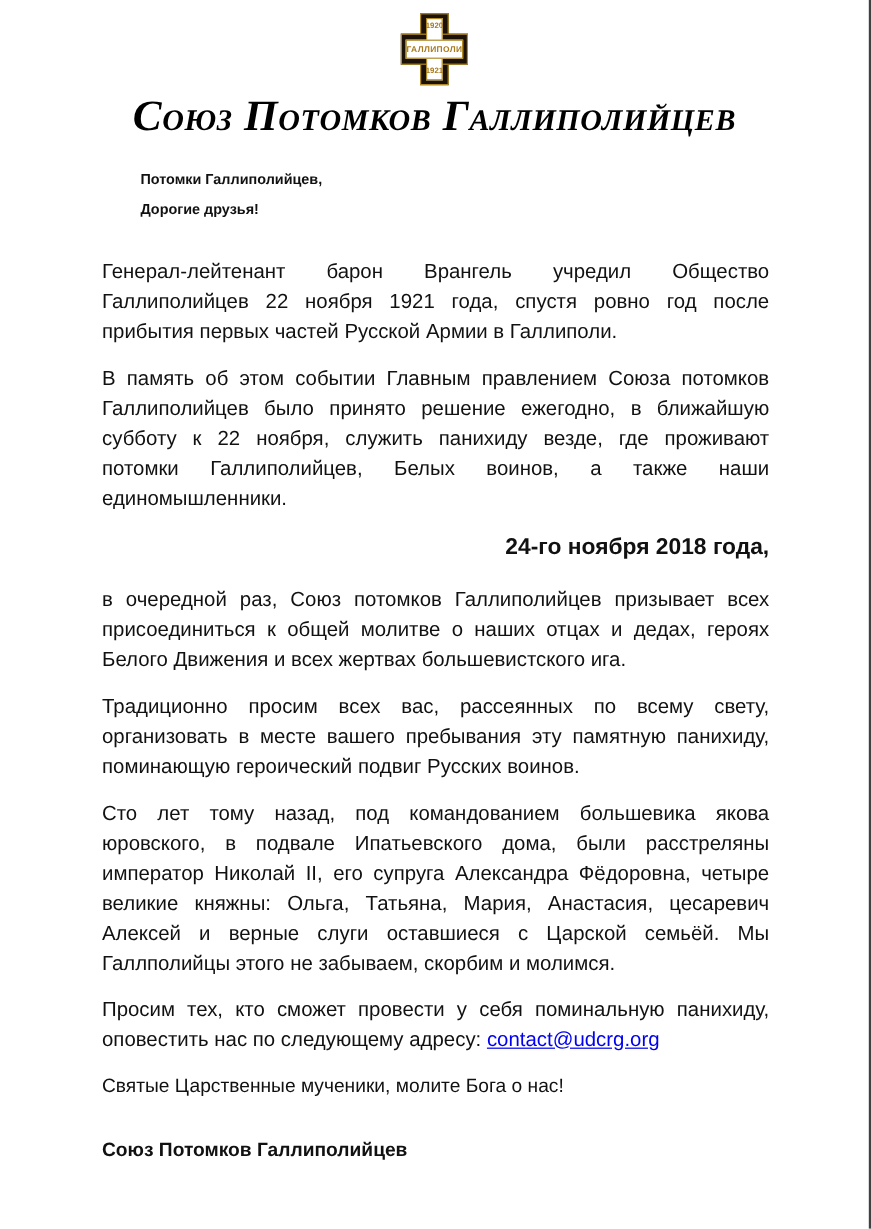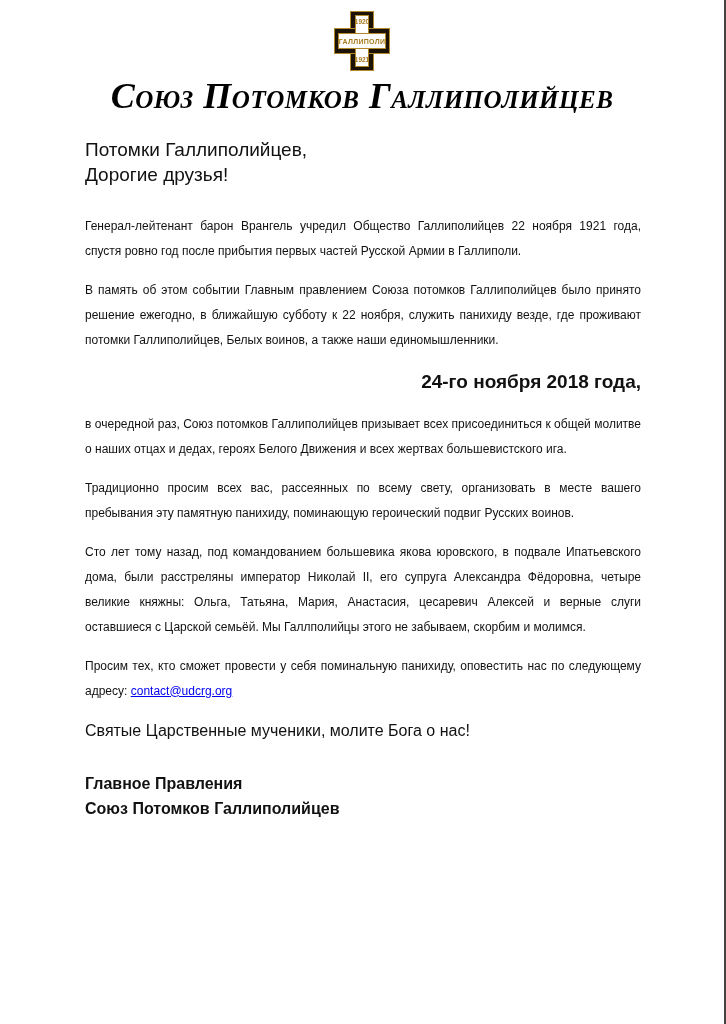--- a/index.html
+++ b/index.html
@@ -61,27 +61,28 @@
     line-height: 1.1;
     text-align: center;
     color: #000000;
     margin: 2px 0 20px 0;
     letter-spacing: 0.5px;
     font-style: italic;
   }
 
   
   .salutation {
-    font-weight: normal;
-    font-size: 19px;
+    font-weight: bold;
+    font-size: 12px;
     line-height: 25px;
     margin-bottom: 27px;
+    margin-left: 32px;
   }
   p.body {
-    font-size: 12px;
+    font-size: 17px;
     line-height: 25px;
     text-align: justify;
     margin-bottom: 14px;
   }
   h2.date-heading {
     font-size: 19px;
     font-weight: bold;
     text-align: right;
     line-height: 25px;
     margin: 16px 0 18px 0;
@@ -135,18 +136,17 @@
 
     <p class="body">Традиционно просим всех вас, рассеянных по всему свету, организовать в месте вашего пребывания эту памятную панихиду, поминающую героический подвиг Русских воинов.</p>
 
     <p class="body">Сто лет тому назад, под командованием большевика якова юровского, в подвале Ипатьевского дома, были расстреляны император Николай II, его супруга Александра Фёдоровна, четыре великие княжны: Ольга, Татьяна, Мария, Анастасия, цесаревич Алексей и верные слуги оставшиеся с Царской семьёй. Мы Галлполийцы этого не забываем, скорбим и молимся.</p>
 
     <p class="body"><span>Просим тех, кто сможет провести у себя поминальную панихиду, оповестить нас по следующему адресу: </span><a class="email-link" href="#">contact@udcrg.org</a></p>
 
     <p class="closing">Святые Царственные мученики, молите Бога о нас!</p>
 
     <div class="signature">
-      <div>Главное Правления</div>
       <div>Союз Потомков Галлиполийцев</div>
     </div>
 
   </div>
 </div>
 
 </body></html>

